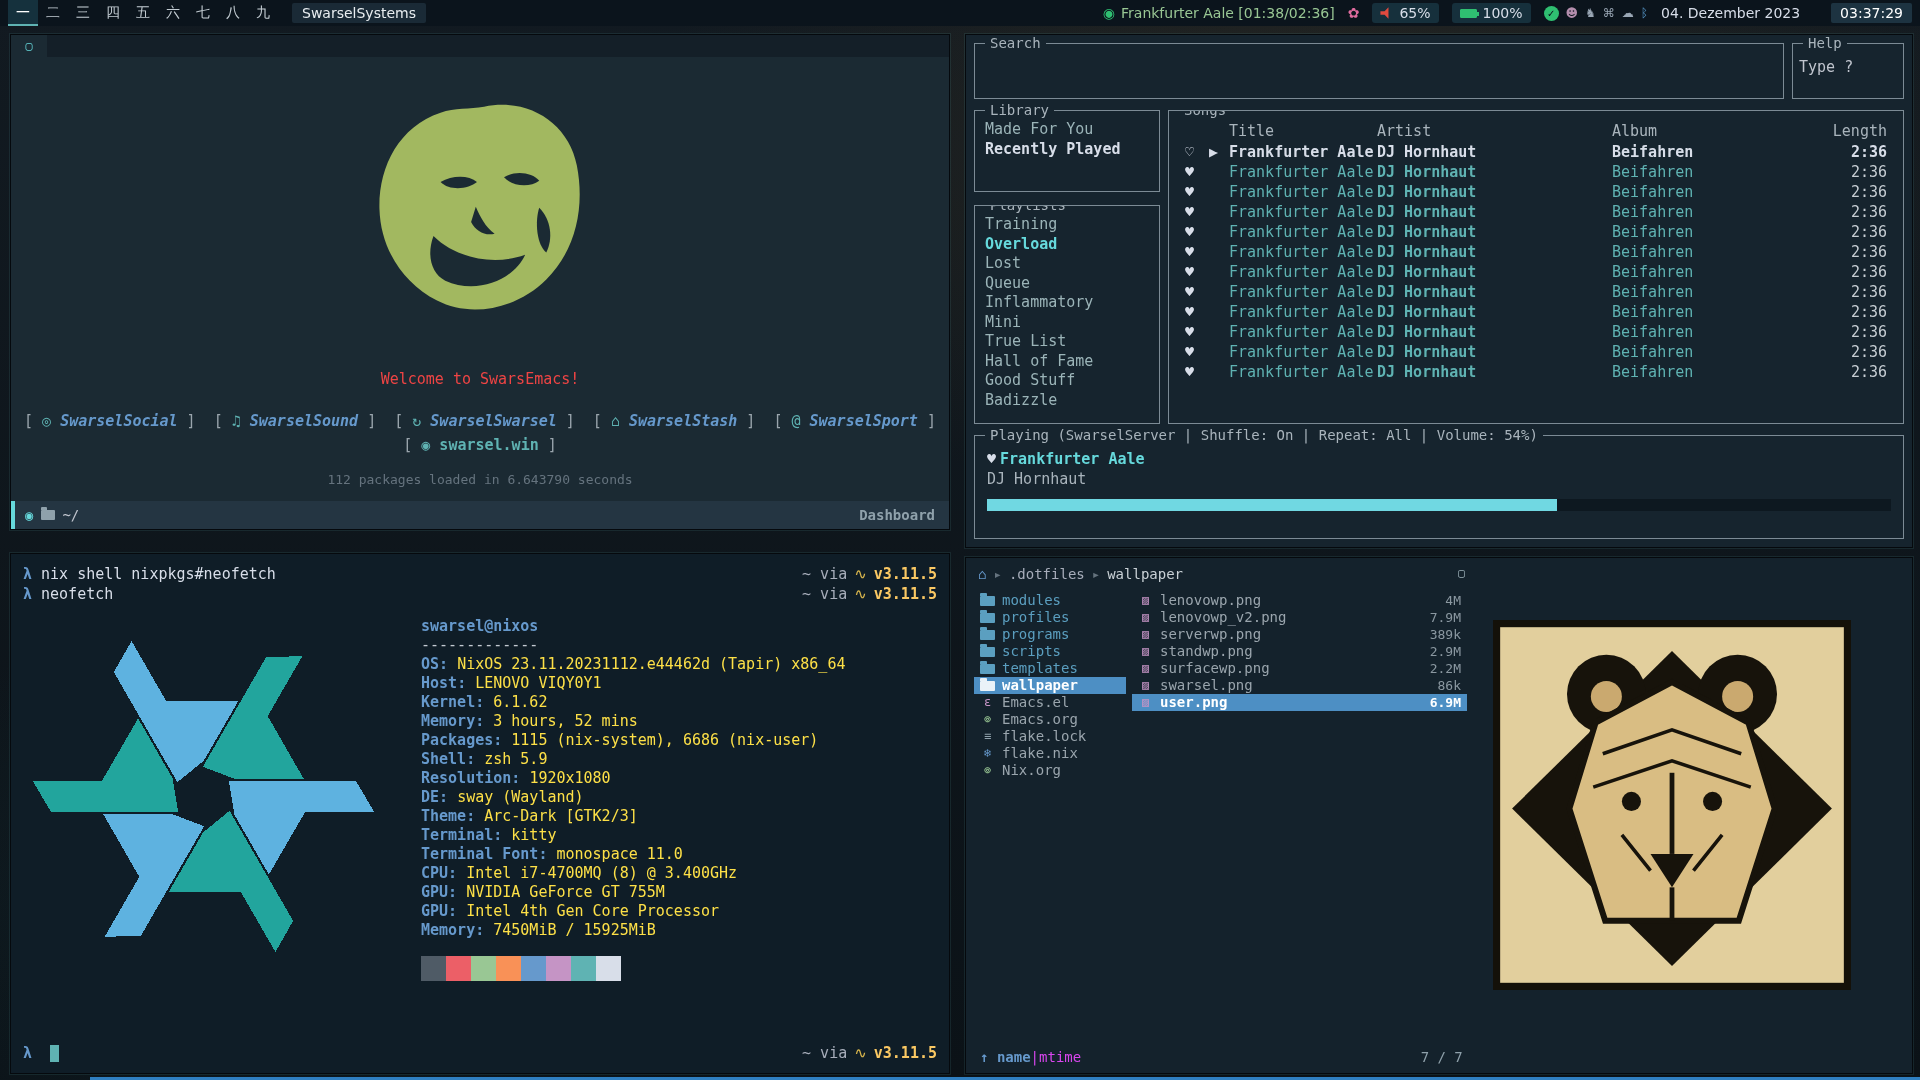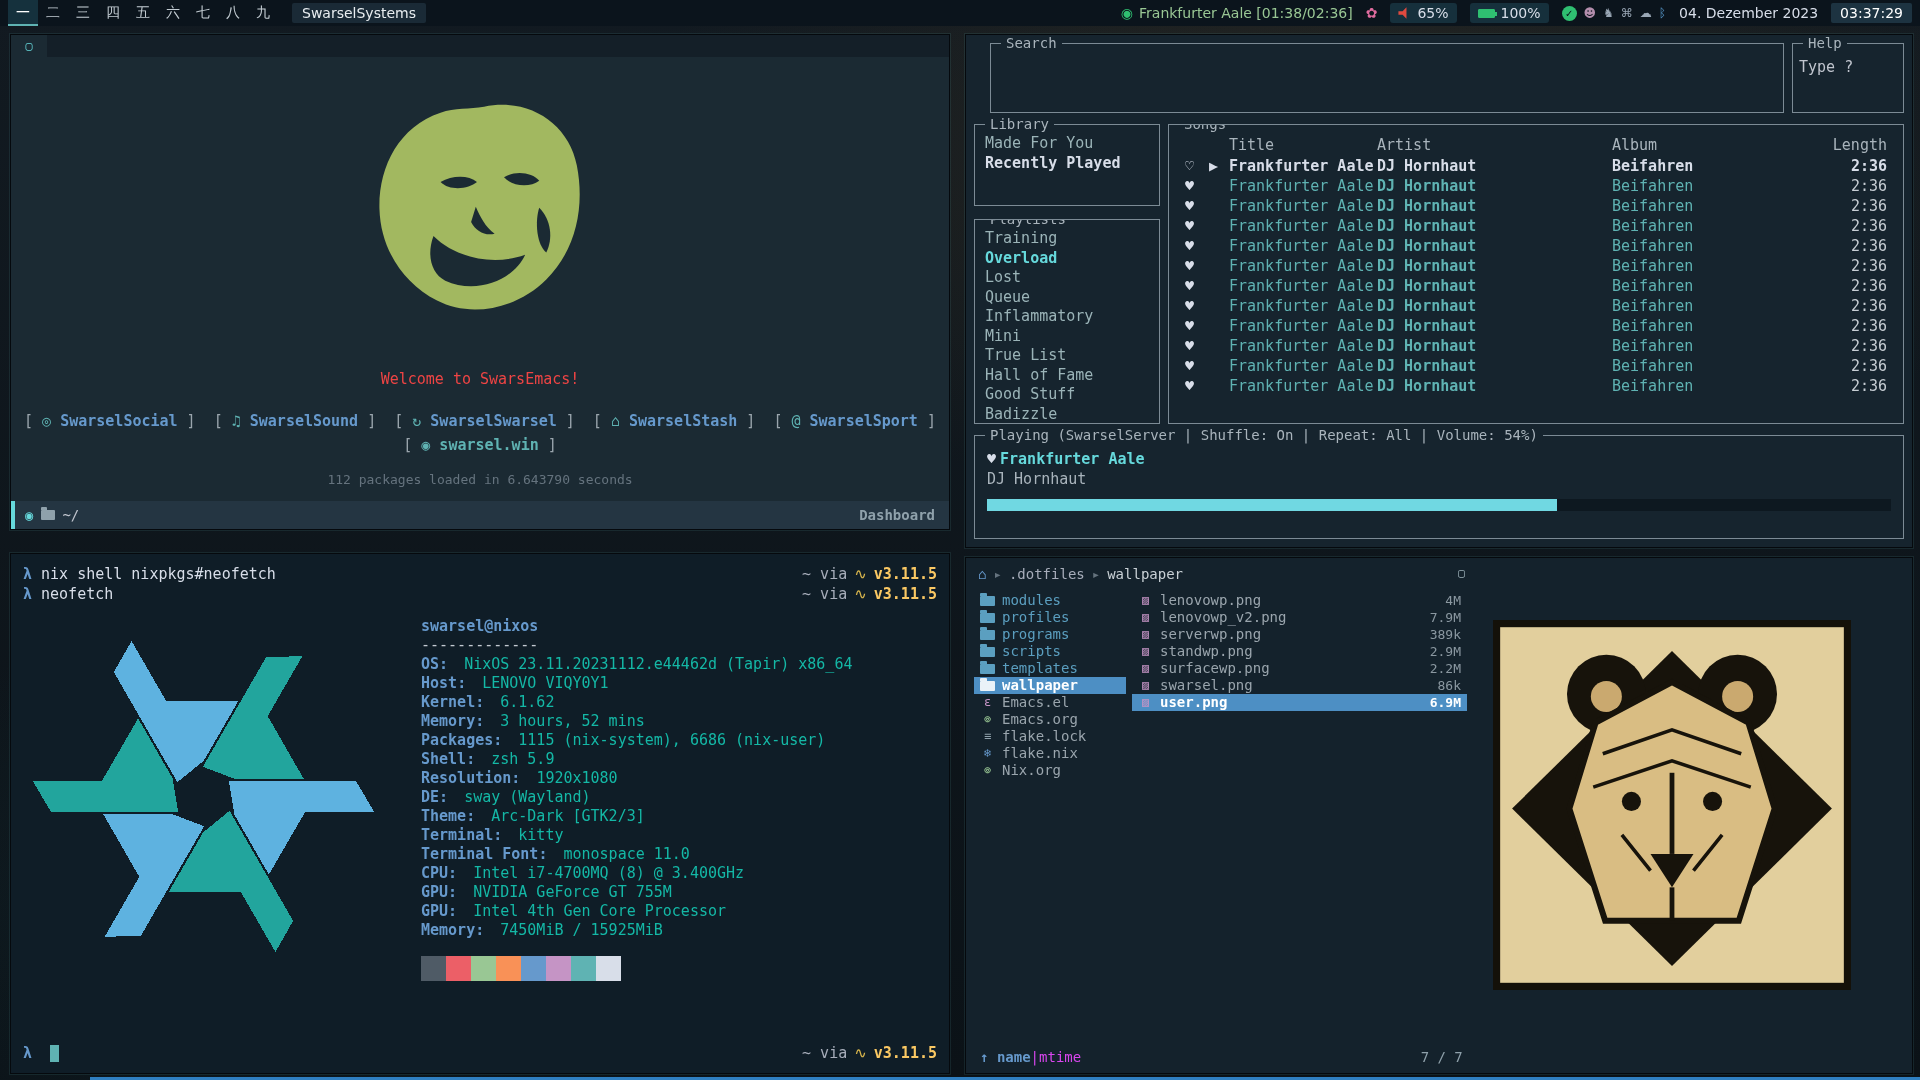--- a/index.html
+++ b/index.html
@@ -34,58 +34,58 @@
   .spk { display:inline-block; width:13px; height:12px; background:#e04a3f;
          clip-path:polygon(0 35%,32% 35%,62% 2%,62% 98%,32% 65%,0 65%); }
   .batt { display:inline-block; width:17px; height:9px; border:1px solid #2fbf71; border-radius:1px; position:relative; background:#2fbf71; }
   .batt::after { content:""; position:absolute; right:-3px; top:2px; width:2px; height:4px; background:#2fbf71; }
   .tray { display:flex; align-items:center; gap:7px; }
   .tray-i { font-size:12px; color:#8fa1ab; }
   .tray-i.k-check { background:#2fbf71; color:#08131a; border-radius:50%; width:15px; height:15px;
                     display:inline-flex; align-items:center; justify-content:center; font-size:10px; }
   .tray-i.k-chat { color:#b48ead; } .tray-i.k-bt { color:#5b9fd4; } .tray-i.k-game{color:#9aa7b5;} .tray-i.k-net{color:#9aa7b5;}
   .bar-date { color:#d8dee9; }
-  .bar-time { background:#1d3341; color:#ffffff; padding:2px 9px; border-radius:2px; }
+  .bar-time { background:#1d3341; color:#ffffff; padding:2px 9px; border-radius:2px;margin-left:18px; }
 
   
   .win { position:absolute; border:1px solid #05090d; box-shadow:0 0 0 1px rgba(95,179,179,.12); }
   #win-emacs  { left:10px;  top:34px;  width:940px; height:496px; background:#1b2a33; }
   #win-term   { left:10px;  top:553px; width:940px; height:521px; background:#0f1d27; }
   #win-player { left:965px; top:34px;  width:948px; height:514px; background:#16242e; }
   #win-files  { left:965px; top:557px; width:948px; height:517px; background:#14222c; }
 
   
   .etabs { height:22px; background:#141f28; display:flex; align-items:center; }
   .etab { width:36px; height:100%; background:#1b2a33; display:flex; align-items:center; justify-content:center;
           color:#66d9dc; font-size:12px; }
   .edash { position:absolute; top:22px; bottom:28px; left:0; right:0; display:flex; flex-direction:column; align-items:center; font-size:15px; }
   .face-logo { width:235px; height:235px; margin-top:38px; }
   .welcome { margin-top:40px; color:#ef4444; }
   .ebtns { margin-top:24px; display:flex; gap:18px; }
   .ebtn { cursor:pointer; white-space:nowrap; }
   .ebtn::before { content:"["; color:#9aa5ad; } .ebtn::after { content:"]"; color:#9aa5ad; }
-  .ebtn .bicon { color:#5fb3b3; } .ebtn .blabel { color:#6699cc; font-weight:bold; }
+  .ebtn .bicon { color:#5fb3b3; } .ebtn .blabel { color:#6699cc; font-weight:bold;font-style:italic; }
   .elink { margin-top:6px; }
   .elink::before { content:"["; color:#9aa5ad; } .elink::after { content:"]"; color:#9aa5ad; }
   .elink .bicon { color:#5fb3b3; } .elink .blabel { color:#5fb3b3; font-weight:bold; }
   .eload { margin-top:18px; color:#65737e; font-size:13px; }
   .emodeline { position:absolute; left:0; right:0; bottom:0; height:28px; background:#243542;
                display:flex; align-items:center; font-size:14px; }
   .maccent { width:4px; height:100%; background:#66d9dc; }
   .mstate { color:#66d9dc; margin:0 8px 0 10px; }
   .mfolder { width:14px; height:10px; background:#8fa1ab; border-radius:1px; position:relative; margin-right:7px; }
   .mfolder::before { content:""; position:absolute; top:-3px; left:0; width:6px; height:3px; background:#8fa1ab; border-radius:1px 1px 0 0; }
   .mpath { color:#c0c5ce; }
   .mmode { margin-left:auto; margin-right:14px; color:#8fa1ab; font-weight:bold; }
 
   
   .player-inner { position:absolute; inset:8px; display:flex; flex-direction:column; gap:11px; font-size:15px; }
   .pbox { border:1px solid #7c8b95; position:relative; }
   .ptitle { position:absolute; top:-9px; left:10px; background:#16242e; padding:0 5px; color:#a9b4bc; font-size:14px; white-space:nowrap; }
-  .prow1 { display:flex; gap:8px; height:70px;margin-left:16px; }
+  .prow1 { display:flex; gap:8px; height:56px; }
   .search-box { flex:1; } .search-input { position:absolute; inset:8px; }
   .help-box { width:112px; } .help-text { position:absolute; left:6px; top:14px; color:#c0c5ce; }
   .prow2 { flex:1; display:flex; gap:8px; min-height:0; }
   .pleft { width:186px; display:flex; flex-direction:column; gap:13px; }
   .library-box { height:82px; } 
   .playlists-box { flex:1; overflow:hidden; }
   .plist { position:absolute; inset:9px 8px 4px 10px; overflow:hidden; }
   .plitem { line-height:19.5px; color:#9bb4b8; cursor:pointer; white-space:nowrap; }
   .library-box .plitem.sel { color:#d8dee9; font-weight:bold; }
   .playlists-box .plitem.sel { color:#66d9dc; font-weight:bold; }
@@ -117,21 +117,21 @@
   .rprompt .pyicon { color:#d6b44c; } .rprompt .pyver { color:#fac863; font-weight:bold; }
   .nf { display:flex; margin-top:4px; }
   .nf-logo { width:398px; }
   .nix-logo { width:345px; height:345px; margin:16px 0 0 8px; }
   .nf-info { padding-top:8px; }
   .nf-user { color:#6699cc; font-weight:bold; }
   .nf-dash { color:#c3cad1; line-height:19px; }
   .nf-line { line-height:19px; white-space:nowrap; }
   .nf-line .lab { color:#6699cc; font-weight:bold; }
   .nf-line .lab::after { content:":"; }
-  .nf-line .val { color:#14b8a6; margin-left:7px; }
+  .nf-line .val { color:#fde047; }
   .pal { margin-top:16px; display:flex; }
   .pal span { width:25px; height:25px; display:inline-block; }
   .term-bottom { position:absolute; left:12px; bottom:10px; display:flex; align-items:center; }
   .cursor { width:9px; height:17px; background:#5fb3b3; margin-left:9px; display:inline-block; }
   .term-bottom-right { position:absolute; right:12px; bottom:10px; }
 
   
   .fpath { position:absolute; top:8px; left:12px; display:flex; gap:7px; font-size:14px; align-items:center; }
   .fhome { color:#6699cc; } .fsep { color:#65737e; } .fseg { color:#a7adba; } .fseg.last { color:#c9d1d6; }
   .ftab { position:absolute; top:8px; left:52%; color:#9fb3bb; font-size:12px; }

